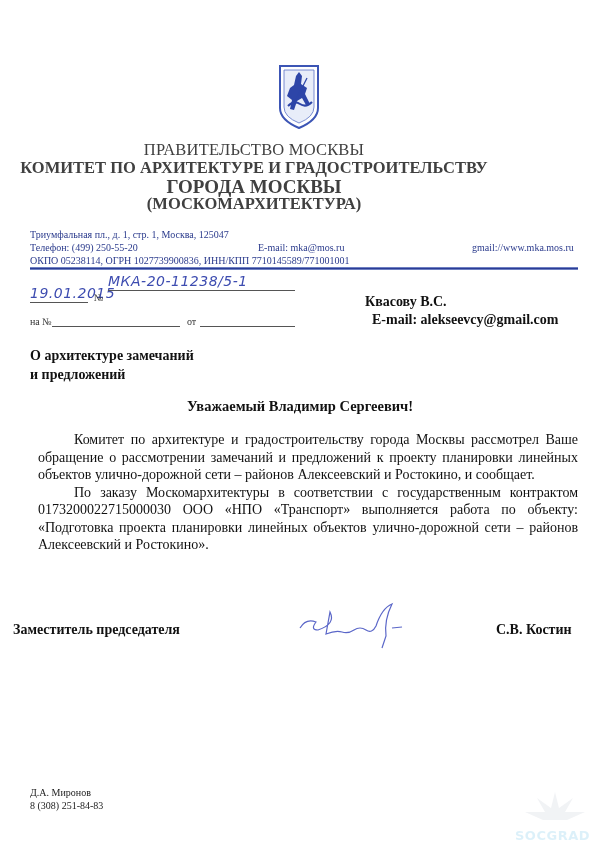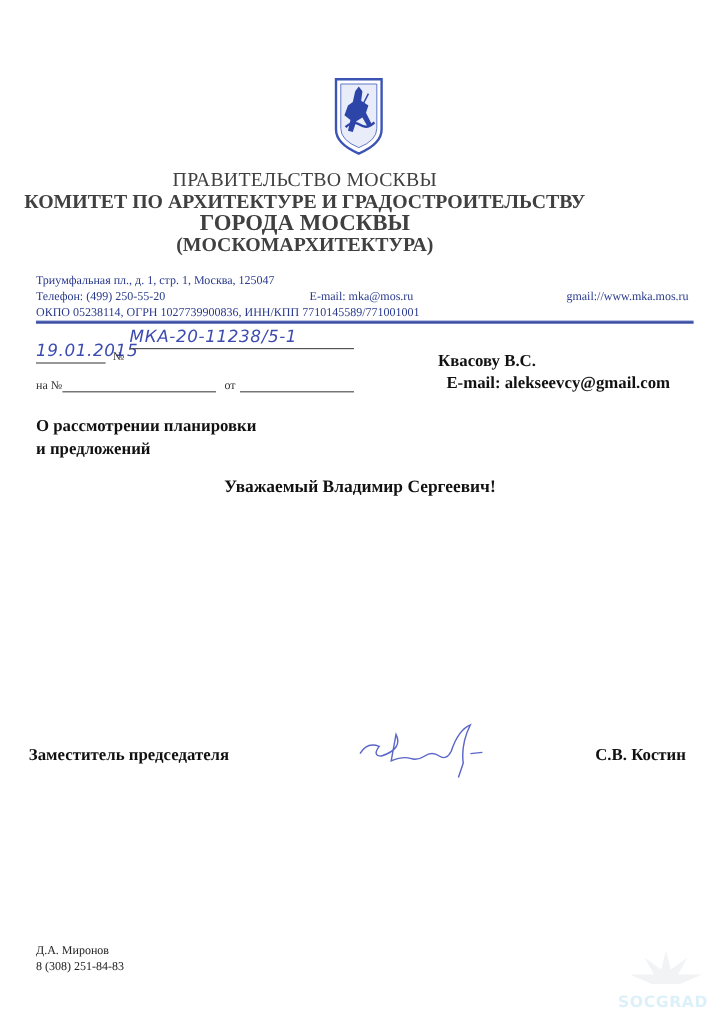--- a/index.html
+++ b/index.html
@@ -62,29 +62,31 @@
   <span class="hand">МКА-20-11238/5-1</span>
 </div>
 <div class="abs small" style="left:30px; top:316px;">на №</div>
 <div class="abs uline" style="left:52px; top:314px; width:128px; height:12px;"></div>
 <div class="abs small" style="left:187px; top:316px;">от</div>
 <div class="abs uline" style="left:200px; top:314px; width:95px; height:12px;"></div>
 
 <div class="abs addressee" style="left:365px; top:293px;">Квасову В.С.</div>
 <div class="abs addressee" style="left:372px; top:311px;">E-mail: alekseevcy@gmail.com</div>
 
-<div class="abs subject" style="left:30px; top:346px;">О рассмотрении планировки</div>
+<div class="abs subject" style="left:30px; top:346px;">О архитектуре замечаний</div>
 <div class="abs subject" style="left:30px; top:365px;">и предложений</div>
 
 <div class="abs greet">Уважаемый Владимир Сергеевич!</div>
 
 <div class="abs body" style="top:431px;">
+  <p>Комитет по архитектуре и градостроительству города Москвы рассмотрел Ваше обращение о рассмотрении замечаний и предложений к проекту планировки линейных объектов улично-дорожной сети – районов Алексеевский и Ростокино, и сообщает.</p>
+  <p>По заказу Москомархитектуры в соответствии с государственным контрактом 0173200022715000030 ООО «НПО «Транспорт» выполняется работа по объекту: «Подготовка проекта планировки линейных объектов улично-дорожной сети – районов Алексеевский и Ростокино».</p>
 </div>
 
-<div class="abs sign" style="left:24px; top:622px;">Заместитель председателя</div>
+<div class="abs sign" style="left:13px; top:622px;">Заместитель председателя</div>
 <div class="abs" style="left:296px; top:600px; width:130px; height:50px;">
   <svg width="130" height="50" viewBox="0 0 130 50">
     <path d="M4 28 Q10 18 20 22 Q14 30 22 30 Q40 24 34 12 L30 34 Q40 30 46 32 Q52 34 58 30 Q64 26 70 30 Q76 34 80 26 Q86 8 96 4 Q88 20 90 36 L86 48" fill="none" stroke="#5a66c8" stroke-width="1.2"></path>
     <path d="M96 28 L106 27" stroke="#5a66c8" stroke-width="1.2"></path>
   </svg>
 </div>
 <div class="abs sign" style="left:496px; top:622px;">С.В. Костин</div>
 
 <div class="abs footer" style="left:30px; top:786px;">Д.А. Миронов</div>
 <div class="abs footer" style="left:30px; top:799px;">8 (308) 251-84-83</div>

